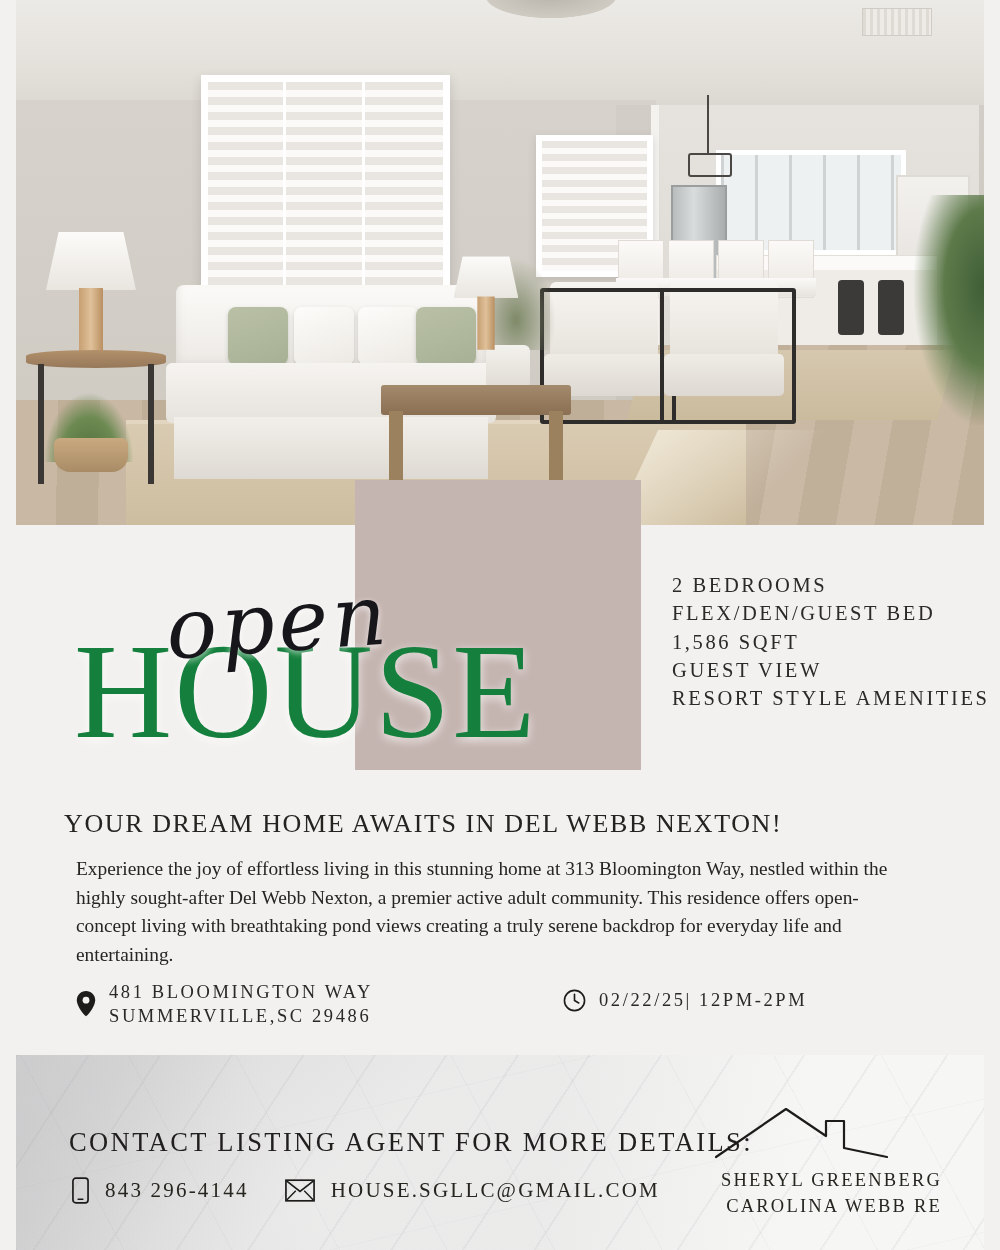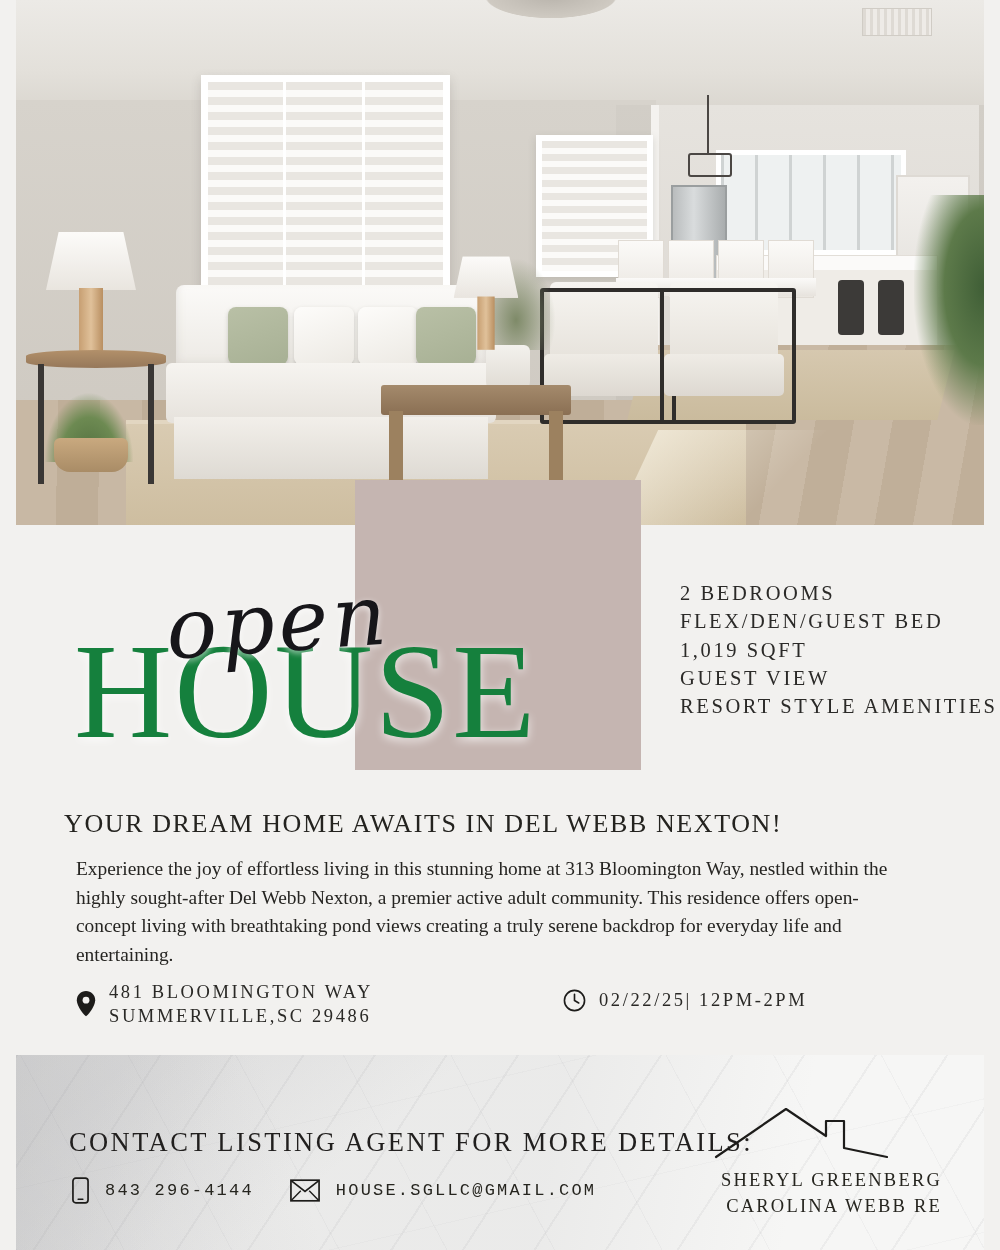--- a/index.html
+++ b/index.html
@@ -296,21 +296,21 @@
   }
   .facts li {
     list-style: none;
     font-family: "Liberation Serif", serif;
     font-size: 20.5px;
     letter-spacing: 2.6px;
     color: #2b2a28;
     line-height: 28.3px;
     white-space: nowrap;
   }
-  .facts ul { margin:16px; padding:0; }
+  .facts ul { margin:8px; padding:0; }
 
   .headline {
     position: absolute;
     left: 48px;
     top: 284px;
     font-family: "Liberation Serif", serif;
     font-size: 26px;
     letter-spacing: 1.6px;
     color: #24231f;
     white-space: nowrap;
@@ -388,22 +388,22 @@
     display: flex;
     align-items: center;
     gap: 36px;
   }
   .contact-chip {
     display: flex;
     align-items: center;
     gap: 16px;
   }
   .contact-chip .txt {
-    font-family: Liberation Mono, monospace;
-    font-size: 17px;
+    font-family: Liberation Serif, serif;
+    font-size: 21px;
     letter-spacing: 2.2px;
     color: #26251f;
   }
   .agent {
     position: absolute;
     right: 42px;
     top: 112px;
     text-align: right;
   }
   .agent div {
@@ -519,21 +519,21 @@
 
     <div class="open-house">
       <div class="open-script">open</div>
       <div class="house-word">HOUSE</div>
     </div>
 
     <div class="facts">
       <ul>
         <li>2 BEDROOMS</li>
         <li>FLEX/DEN/GUEST BED</li>
-        <li>1,019 SQFT</li>
+        <li>1,586 SQFT</li>
         <li>GUEST VIEW</li>
         <li>RESORT STYLE AMENITIES</li>
       </ul>
     </div>
 
     <div class="headline">YOUR DREAM HOME AWAITS IN DEL WEBB NEXTON!</div>
     <div class="paragraph">Experience the joy of effortless living in this stunning home at 313 Bloomington Way, nestled within the highly sought-after Del Webb Nexton, a premier active adult community. This residence offers open-concept living with breathtaking pond views creating a truly serene backdrop for everyday life and entertaining.</div>
 
     <div class="meta-row">
       <div class="meta-item meta-addr">

